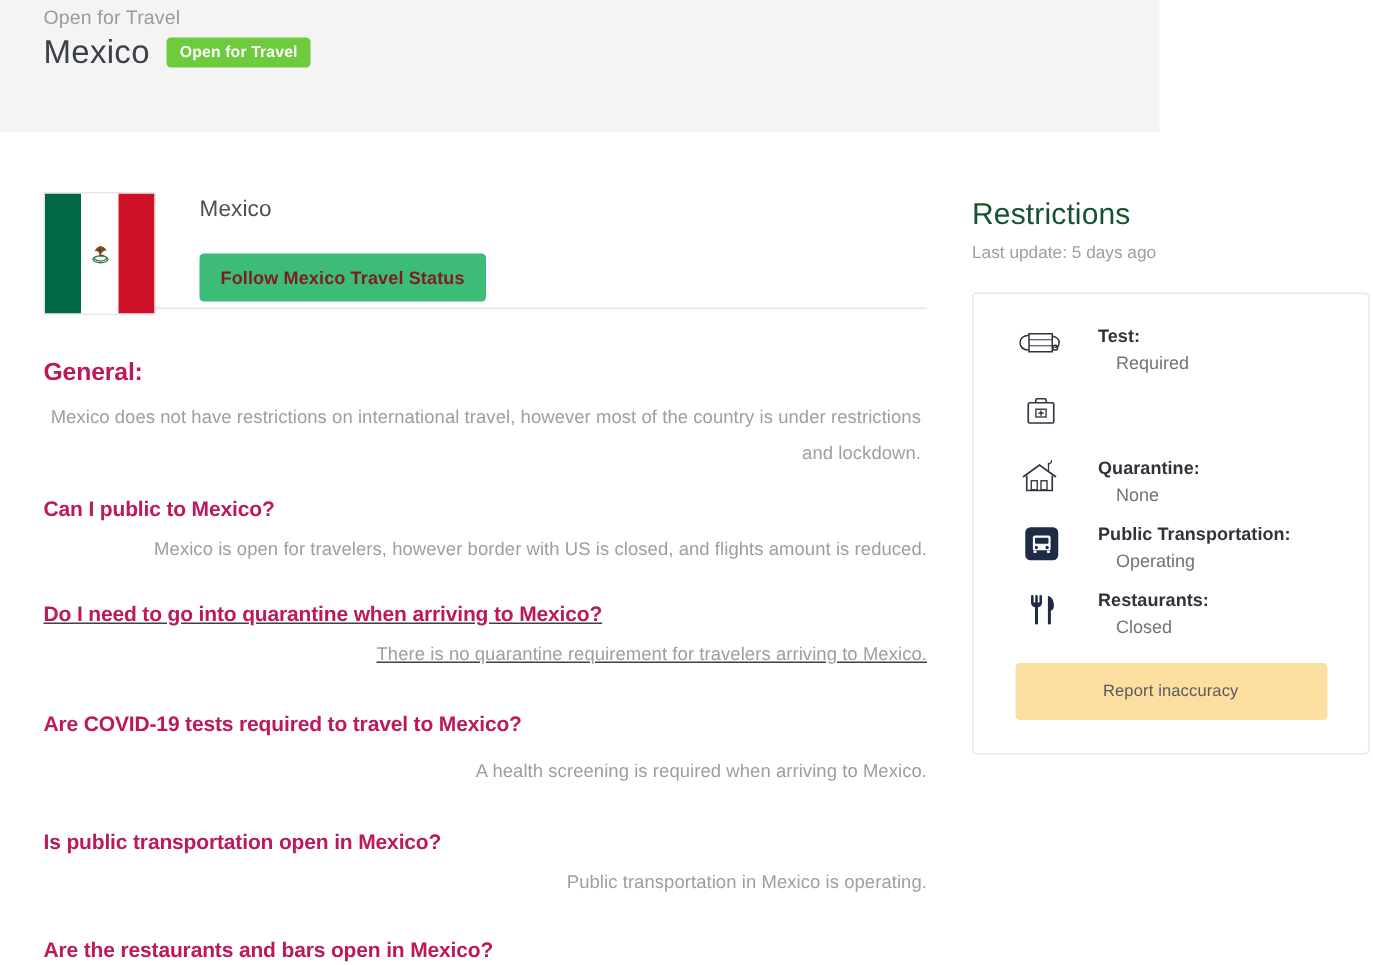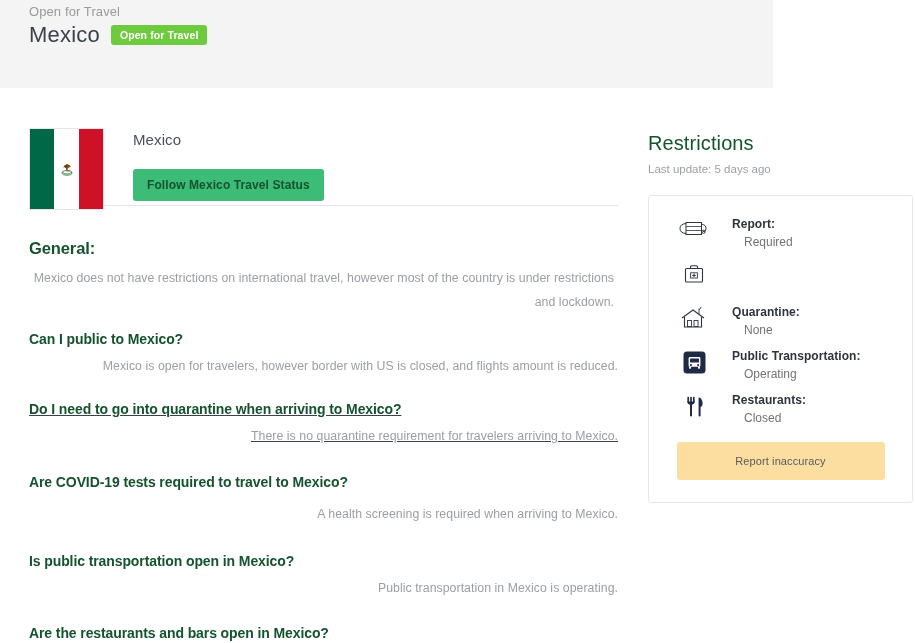--- a/index.html
+++ b/index.html
@@ -109,21 +109,21 @@
   }
   .country-name {
     font-size: 15px;
     color: #4a4f58;
     letter-spacing: .1px;
   }
   .follow-btn {
     display: inline-block;
     margin-top: 21px;
     background: #3cbc76;
-    color: #14532d;
+    color: #7f1d1d;
     font-size: 12px;
     font-weight: bold;
     padding: 10px 14px;
     border-radius: 3px;
     border: none;
     cursor: pointer;
     letter-spacing: .1px;
     line-height: 1;
     font-family: "Liberation Sans", sans-serif;
   }
@@ -134,21 +134,21 @@
     height: 1px;
     background: #e4e4e6;
   }
 
   
   .faq { margin-top: 0; }
   .faq-section { margin-top: 0; }
   .faq-q {
     font-size: 16.5px;
     font-weight: bold;
-    color: #14532d;
+    color: #be185d;
     letter-spacing: -.1px;
     margin: 0;
   }
   .faq-q.small {
     font-size: 14px;
   }
   .faq-a {
     font-size: 12.3px;
     color: #9b9ea4;
     line-height: 1.95;
@@ -332,21 +332,21 @@
           <svg width="34" height="22" viewBox="0 0 34 22">
             <rect x="9" y="4.5" width="15.5" height="12" fill="none" stroke="#2f3441" stroke-width="1"></rect>
             <line x1="9" y1="8.5" x2="24.5" y2="8.5" stroke="#2f3441" stroke-width="0.8"></line>
             <line x1="9" y1="12.5" x2="24.5" y2="12.5" stroke="#2f3441" stroke-width="0.8"></line>
             <path d="M9 5.5 Q3 6 3 10.5 Q3 15 9 15.5" fill="none" stroke="#2f3441" stroke-width="1"></path>
             <path d="M24.5 6 Q29.5 7 29 11 Q28.7 14 26 13.5" fill="none" stroke="#2f3441" stroke-width="1"></path>
             <circle cx="26.5" cy="13.8" r="1.6" fill="none" stroke="#2f3441" stroke-width="1"></circle>
           </svg>
         </div>
         <div class="restriction-text">
-          <div class="r-label">Report:</div>
+          <div class="r-label">Test:</div>
           <div class="r-value">Required</div>
         </div>
       </div>
 
       <div class="restriction-row">
         <div class="restriction-icon">
           <svg width="28" height="26" viewBox="0 0 28 26">
             <path d="M10.5 6.5 V4.8 Q10.5 3.8 11.6 3.8 H16.4 Q17.5 3.8 17.5 4.8 V6.5" fill="none" stroke="#2f3441" stroke-width="1.1"></path>
             <rect x="5.5" y="6.5" width="17" height="13.5" rx="1" fill="none" stroke="#2f3441" stroke-width="1.1"></rect>
             <rect x="10.6" y="10.8" width="6.8" height="5.2" fill="none" stroke="#2f3441" stroke-width="0.9"></rect>

